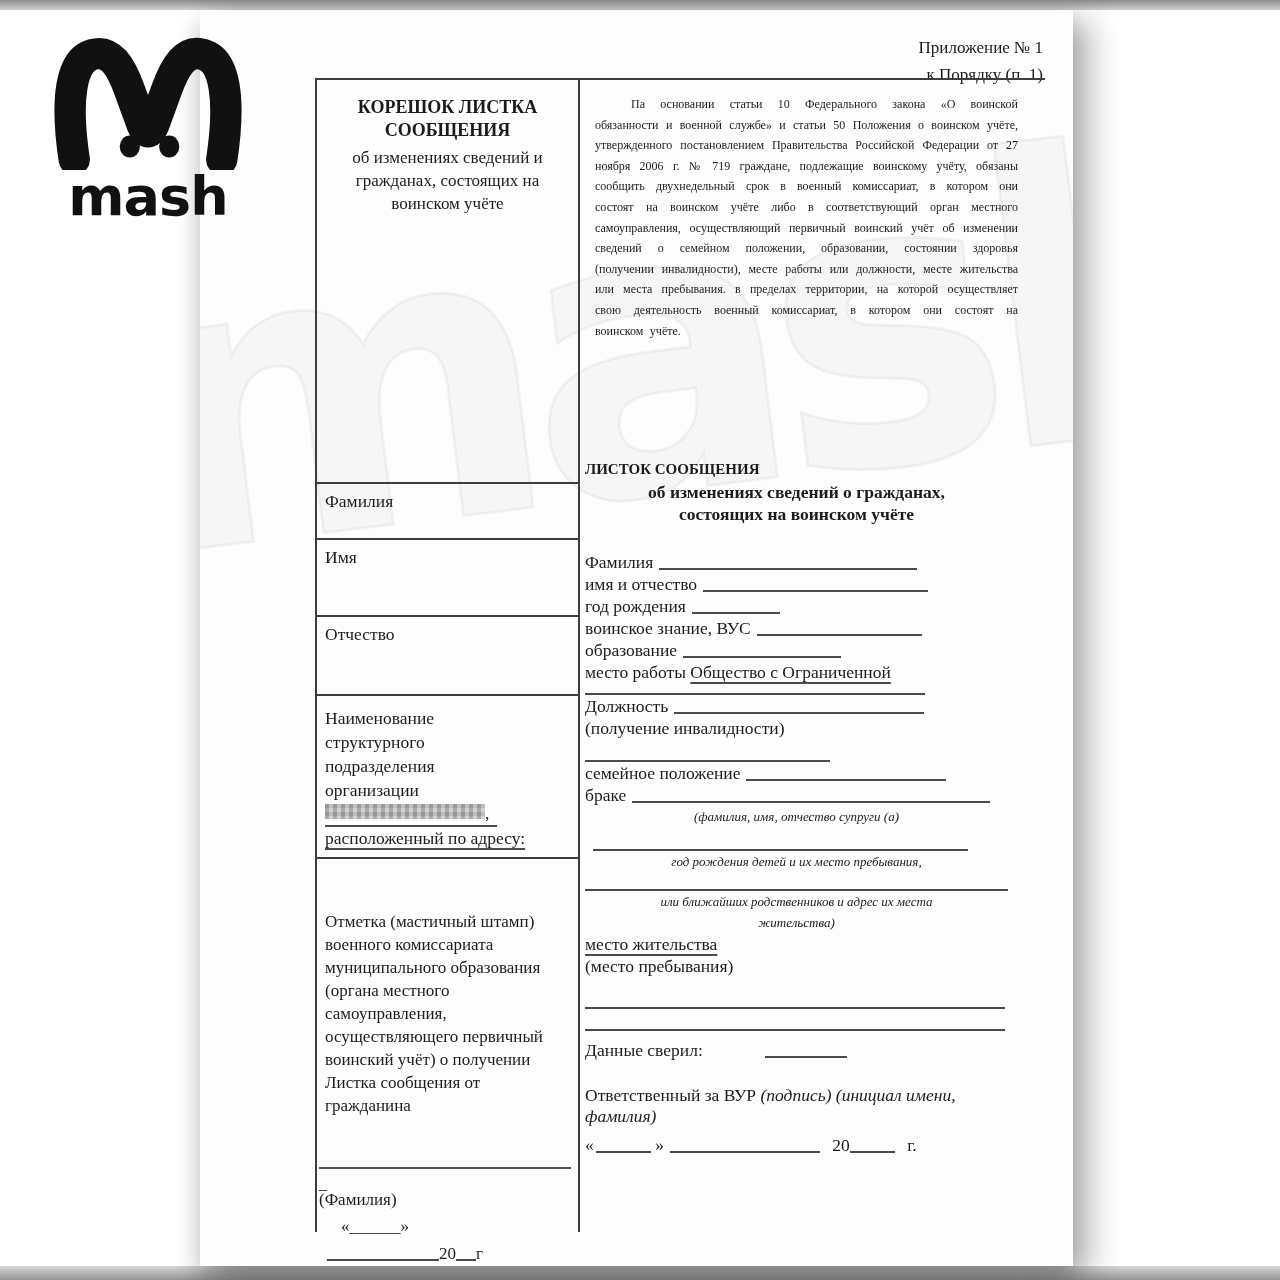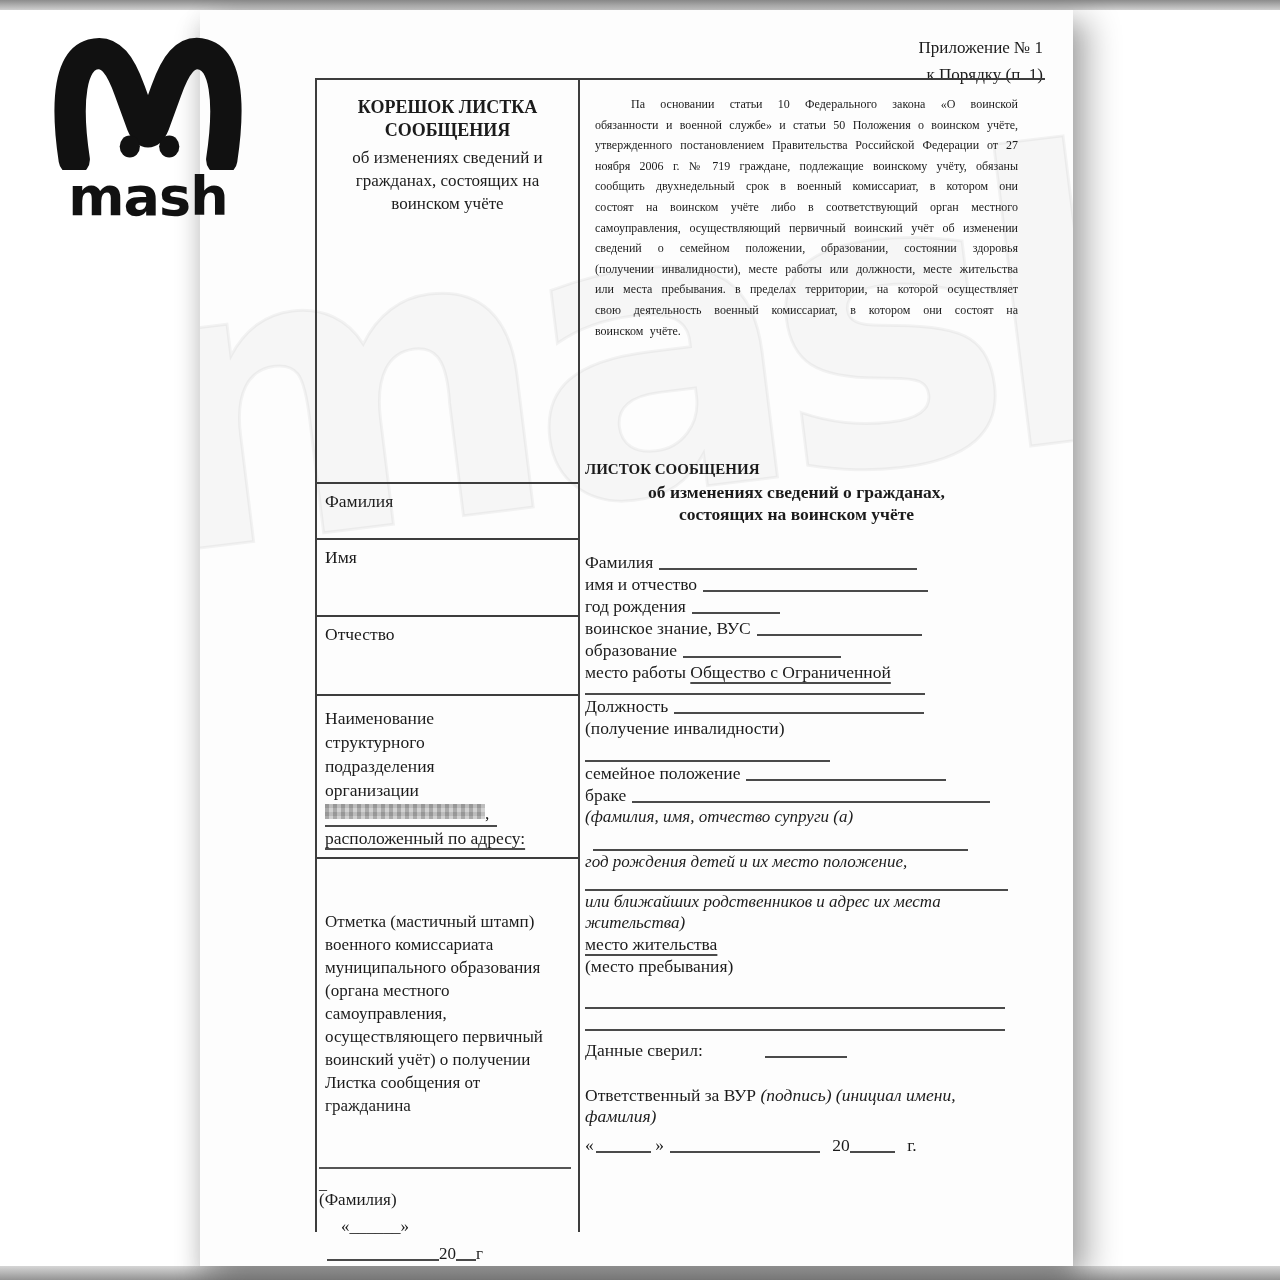--- a/index.html
+++ b/index.html
@@ -67,21 +67,21 @@
   .col-right{position:absolute;left:265px;top:0;width:465px;height:1152px;
     box-sizing:border-box;}
   .intro{position:absolute;left:5px;top:4px;width:423px;height:372px;
     overflow:hidden;margin:10px;text-align:justify;text-indent:36px;
     font-size:12px;line-height:20.6px;word-spacing:3.5px;}
   .body-fields{position:absolute;left:5px;top:378px;width:423px;
     font-size:17.5px;line-height:22px;}
   .mtitle1{font-weight:bold;font-size:15px;line-height:23px;}
   .mtitle2{font-weight:bold;text-align:center;font-size:17.5px;line-height:22px;}
   .frow{line-height:22px;}
-  .note{font-style:italic;text-align:left;font-size:17px;line-height:21px;}
+  .note{font-style:italic;text-align:center;font-size:13px;line-height:21px;}
   
   .logo{position:absolute;left:52px;top:28px;width:192px;z-index:5;}
   .logo svg{display:block;}
   .logo-word{font-family:"DejaVu Sans",sans-serif;font-weight:bold;
     font-size:54px;letter-spacing:-1px;color:#111;text-align:center;
     line-height:50px;margin-top:2px;}
 </style>
 </head>
 <body>
 
@@ -172,21 +172,21 @@
         <div class="rule" style="width:245px;height:21px;"></div>
         <div class="frow">
           <span>семейное положение</span><span class="ln" style="width:200px;"></span>
         </div>
         <div class="frow">
           <span>браке</span><span class="ln" style="width:358px;"></span>
         </div>
         <div class="note">(фамилия, имя, отчество супруги (а)</div>
 
         <div class="rule" style="width:375px;height:22px;margin-left:8px;"></div>
-        <div class="note">год рождения детей и их место положение,</div>
+        <div class="note">год рождения детей и их место пребывания,</div>
 
         <div class="rule" style="width:423px;height:17px;"></div>
         <div class="note">или ближайших родственников и адрес их места</div>
         <div class="note">жительства)</div>
 
         <div class="frow">
           <span class="u">место жительства</span>
         </div>
         <div class="frow">(место пребывания)</div>
 

